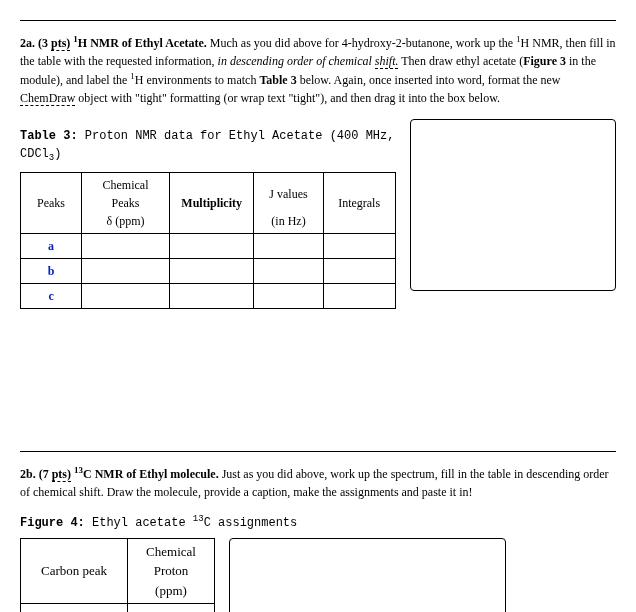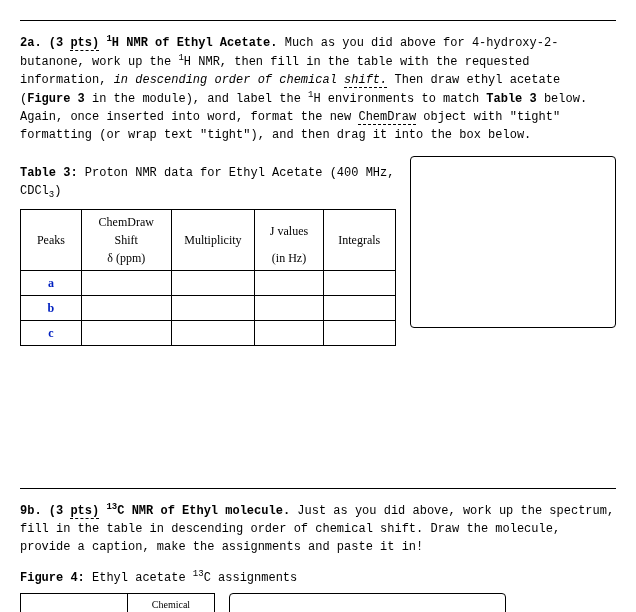--- a/index.html
+++ b/index.html
@@ -12,21 +12,20 @@
     box-sizing: border-box;
     line-height: 1.5;
   }
   hr.rule {
     border: none;
     border-top: 1px solid #000;
     margin: 2px 0 6px 0;
   }
   .para {
     margin: 12px 0 12px 0;
-    font-family: Liberation Mono, monospace;
   }
   .bold { font-weight: bold; }
   .ital { font-style: italic; }
   .sup { font-size: 9px; vertical-align: super; }
   .u-dashed { border-bottom: 1px dashed #000; }
 
   .table-caption {
     margin: 8px 0 6px 0;
     font-family: Liberation Mono, monospace;
   }
@@ -60,25 +59,25 @@
   .sec2b-box { width: 275px; height: 115px; }
 
   .gap { height: 140px; }
 
   .t3 th { height: 18px; }
   .t3 th.cs-top { border-bottom: none; padding-bottom:0; }
   .t3 th.cs-bot { border-top: none; padding-top:0;text-align:center; }
   .t3 td.blank { height: 16px; }
   .t3 .col-peaks { width: 50px; }
   .t3 .col-cs    { width: 80px; }
-  .t3 .col-mult  { width: 70px; }
+  .t3 .col-mult  { width: 70px; font-weight: bold; }
   .t3 .col-j     { width: 60px; margin-top: 44px; }
   .t3 .col-int   { width: 60px; margin-left: 26px; }
 
-  .t4 th, .t4 td { font-size: 10px; margin-top: 12px; }
+  .t4 th, .t4 td { font-size: 13px; margin-top: 12px; }
   .t4 .col-cp { width: 90px; }
   .t4 .col-cs { width: 70px; }
   .t4 th { font-weight: bold; }
   .t4 td.blank { height: 15px; }
 </style>
 </head>
 <body>
 
 <hr class="rule">
 
@@ -91,21 +90,21 @@
 <div class="row-flex">
   <div>
     <p class="table-caption">
       <span class="bold">Table 3:</span><span> Proton NMR data for Ethyl Acetate (400 MHz, CDCl</span><span style="font-size:9px;vertical-align:sub">3</span><span>)</span>
     </p>
 
     <table class="nmr t3">
       <tbody>
           <tr>
         <th rowspan="2" class="col-peaks">Peaks</th>
-        <th class="cs-top col-cs">ChemDraw Shift</th>
+        <th class="cs-top col-cs">Chemical Peaks</th>
         <th rowspan="2" class="col-mult">Multiplicity</th>
         <th class="cs-top col-j">J values</th>
         <th rowspan="2" class="col-int">Integrals</th>
       </tr>
       <tr>
         <th class="cs-bot">δ (ppm)</th>
         <th class="cs-bot">(in Hz)</th>
       </tr>
       <tr>
         <td class="peak-label">a</td>
@@ -134,21 +133,21 @@
 
   <div class="dropbox sec2a-box"></div>
 </div>
 
 <div class="gap"></div>
 
 <hr class="rule">
 
 <p class="para">
   <span class="bold">
-    <span>9b. (3 </span><span class="u-dashed">pts)</span><span> </span><span class="sup">13</span><span>C NMR of Ethyl molecule.</span>
+    <span>2b. (7 </span><span class="u-dashed">pts)</span><span> </span><span class="sup">13</span><span>C NMR of Ethyl molecule.</span>
   </span><span>  Just as you did above, work up the spectrum, fill in the table in descending order of chemical shift. Draw the molecule, provide a caption, make the assignments and paste it in!</span>
 </p>
 
 <p class="table-caption">
   <span class="bold">Figure 4:</span><span> Ethyl acetate </span><span class="sup">13</span><span>C assignments</span>
 </p>
 
 <div class="row-flex">
   <table class="nmr t4">
     <tbody>

